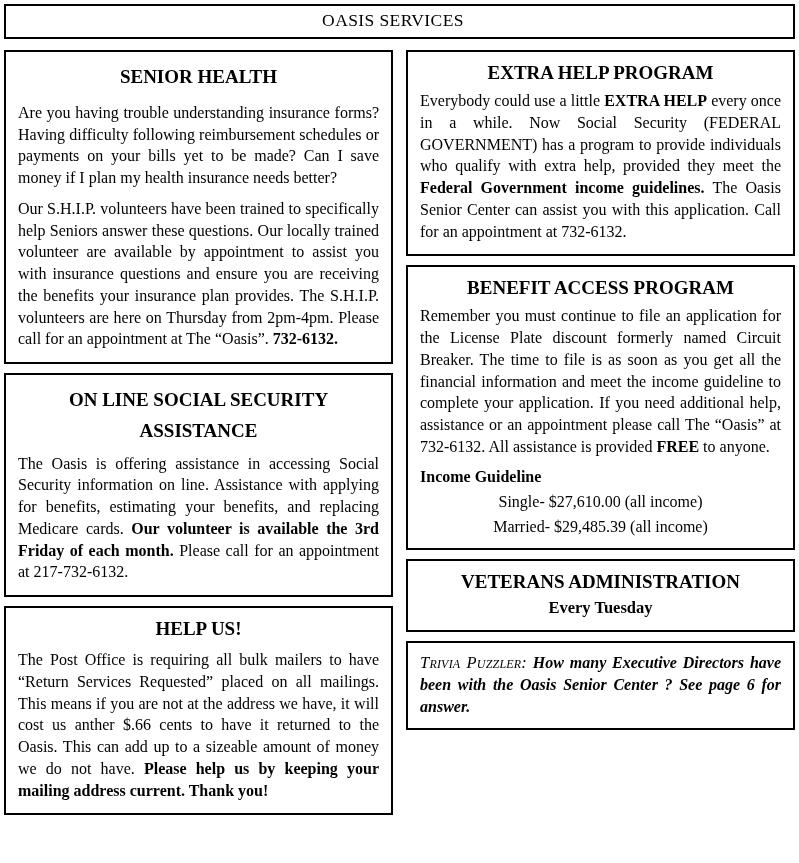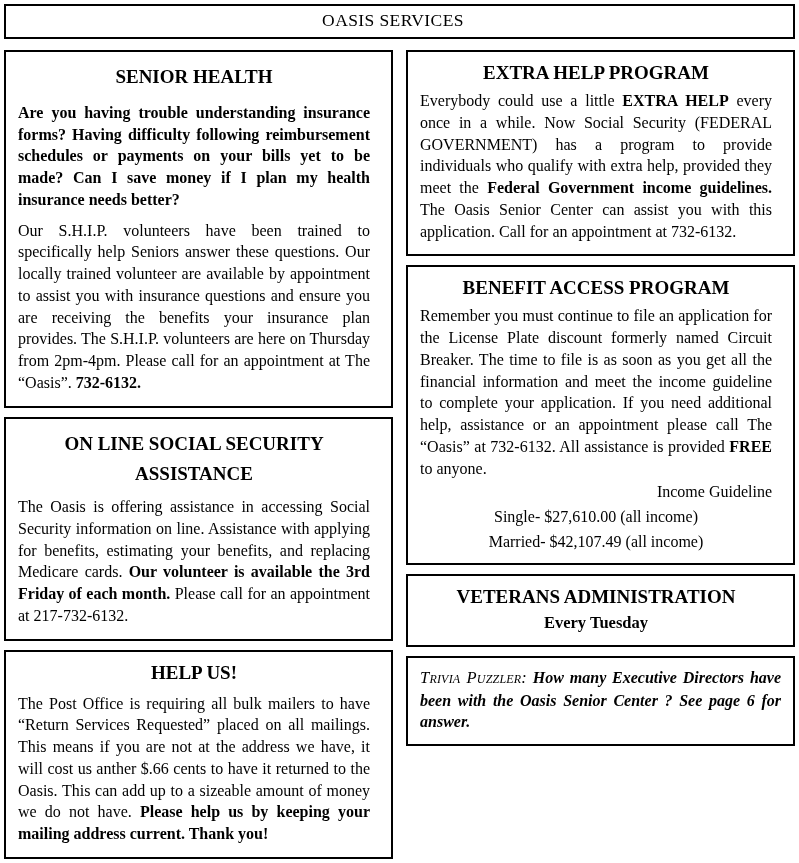--- a/index.html
+++ b/index.html
@@ -29,21 +29,21 @@
   }
   .col {
     flex: 1;
     display: flex;
     flex-direction: column;
     gap: 9px;
   }
 
   .box {
     border: 2px solid #000;
-    padding: 8px 21px 12px 12px;
+    padding: 8px 12px 12px 12px;
     background: #fff;
   }
 
   .sec-title {
     text-align: center;
     font-weight: bold;
     font-size: 19px;
     margin-top: 2px;
   }
   .sec-title.two-line { line-height: 1.62; }
@@ -61,33 +61,33 @@
     text-align: justify;
     margin-top: 9px;
   }
   .box p.tight { margin-top: 6px; }
 
   .center-line {
     font-size: 16px;
     text-align: center;
     margin-top: 7px;
   }
-  .bold { font-weight: bold; }
+  .bold { font-weight: normal; }
 
   .every-tuesday {
     text-align: center;
     font-weight: bold;
     font-size: 16.5px;
     margin-top: 5px;
   }
   .income-heading {
-    text-align: right;
-    font-weight: normal;
+    text-align: left;
+    font-weight: bold;
     font-size: 16px;
-    margin-top: 4px;
+    margin-top: 10px;
   }
 
   .trivia-box { padding: 9px 12px 11px 12px; }
   .trivia-box p { margin-top: 0; font-style: italic; }
   .trivia-label {
     font-variant: small-caps;
     font-size: 16.5px;
     font-weight: normal;
     letter-spacing: 0.2px;
   }
@@ -133,21 +133,21 @@
       <section class="box">
         <div class="sec-title">EXTRA HELP PROGRAM</div>
         <p class="tight"><span>Everybody could use a little </span><b>EXTRA HELP</b><span> every once in a while.  Now Social Security (FEDERAL GOVERNMENT) has a program to provide individuals who qualify with extra help, provided they meet the </span><b>Federal Government income guidelines.</b><span>  The Oasis Senior Center can assist you with this application.  Call for an appointment at 732-6132.</span></p>
       </section>
 
       <section class="box">
         <div class="sec-title">BENEFIT ACCESS PROGRAM</div>
         <p class="tight"><span>Remember you must continue to file an application for the License Plate discount formerly named Circuit Breaker.  The time to file is as soon as you get all the financial information and meet the income guideline to complete your application.  If you need additional help, assistance or an appointment please call The “Oasis” at 732-6132.  All  assistance is provided </span><b>FREE</b><span> to anyone.</span></p>
         <div class="income-heading">Income Guideline</div>
         <div class="center-line">Single- $27,610.00 (all income)</div>
-        <div class="center-line">Married- $42,107.49 (all income)</div>
+        <div class="center-line">Married- $29,485.39 (all income)</div>
       </section>
 
       <section class="box">
         <div class="sec-title">VETERANS ADMINISTRATION</div>
         <div class="every-tuesday">Every Tuesday</div>
       </section>
 
       <section class="box trivia-box">
         <p><span class="trivia-label">Trivia Puzzler:</span><b>  How many Executive Directors have been with the Oasis Senior Center ?  See page 6 for answer.</b></p>
       </section>

